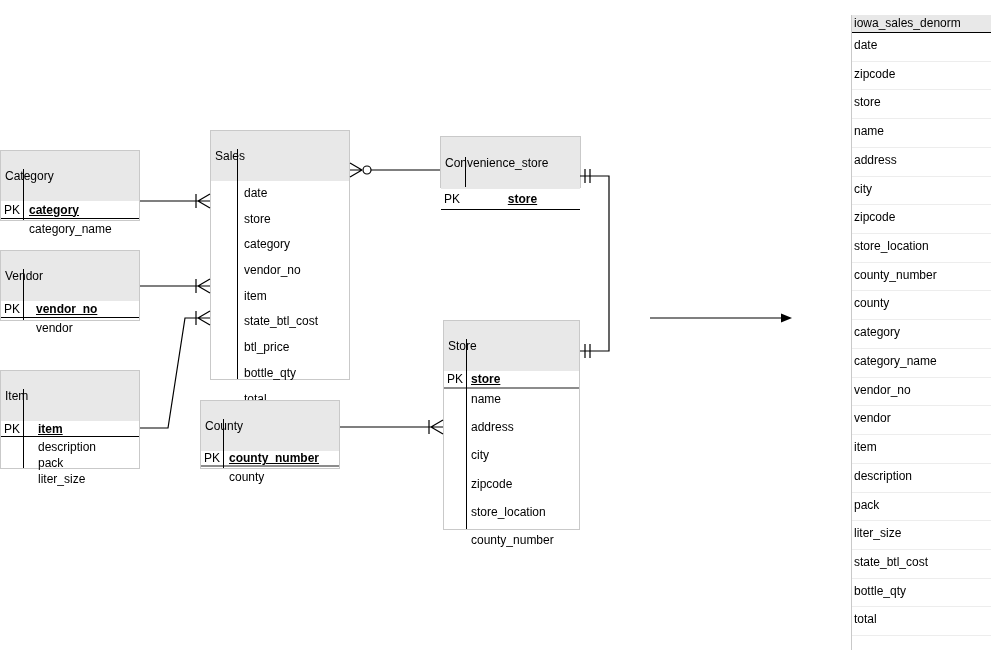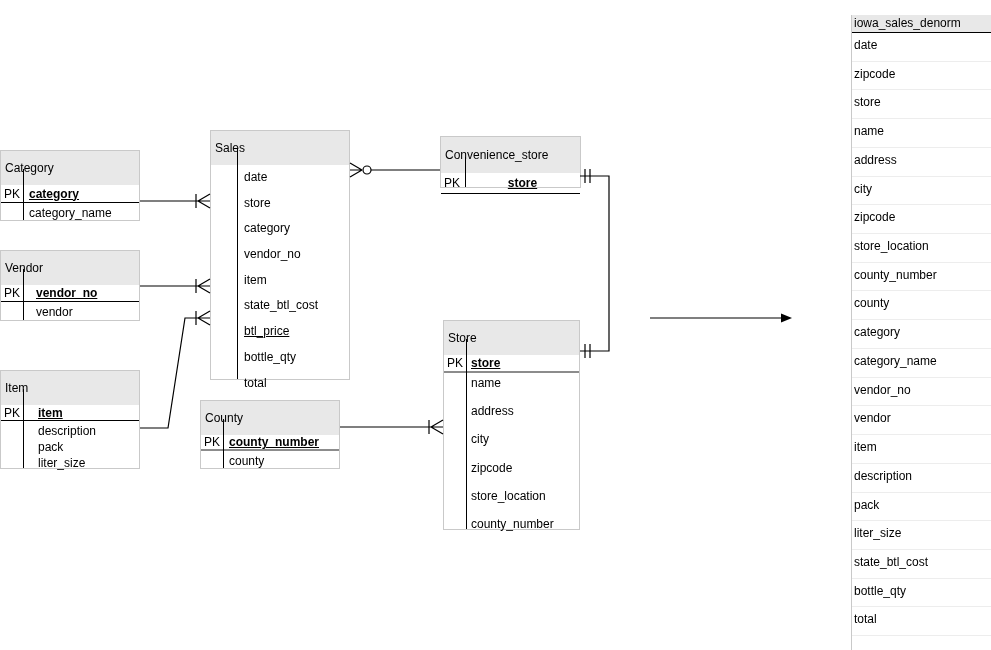--- a/index.html
+++ b/index.html
@@ -3,21 +3,21 @@
 <meta charset="utf-8">
 <style>
   html,body{margin:0;padding:0;background:#fff;}
   .canvas{
     position:relative;width:991px;height:650px;background:#ffffff;
     font-family:"Liberation Sans",sans-serif;font-size:12px;color:#000;
     overflow:hidden;
   }
   svg.rels{position:absolute;left:0;top:0;pointer-events:none;}
   .entity{position:absolute;border:1px solid #c9c9c9;background:#fff;box-sizing:border-box;}
-  .ehead{background:#e8e8e8;height:18px;line-height:18px;padding:8px 4px;white-space:nowrap;overflow:hidden;}
+  .ehead{background:#e8e8e8;height:18px;line-height:18px;padding:16px 4px;white-space:nowrap;overflow:hidden;}
   .pkrow{position:relative;display:flex;align-items:center;box-sizing:border-box;}
   .pklabel{width:22px;padding-left:3px;box-sizing:border-box;flex:none;}
   .pkname{font-weight:bold;text-decoration:underline;white-space:nowrap;}
   .vsep{position:absolute;width:1px;background:#000;}
   .frow{line-height:13px;white-space:nowrap;box-sizing:border-box;}
   .blackdiv{border-bottom:1px solid #000;}
   .graydiv{border-bottom:2px solid #8c8c8c;}
   
   .panel{position:absolute;left:851px;top:15px;width:140px;height:650px;border-left:1px solid #c9c9c9;box-sizing:border-box;background:#fff;}
   .panel .ehead{height:17px;line-height:17px;padding:0 0 0 2px;border-bottom:1px solid #000;}
@@ -61,21 +61,21 @@
   </div>
 
   <div class="entity" style="left:210px;top:130px;width:140px;height:250px;">
     <div class="ehead">Sales</div>
     <div class="frow" style="height:25.7px;padding:6px 0 0 33px;">date</div>
     <div class="frow" style="height:25.7px;padding:6px 0 0 33px;">store</div>
     <div class="frow" style="height:25.7px;padding:6px 0 0 33px;">category</div>
     <div class="frow" style="height:25.7px;padding:6px 0 0 33px;">vendor_no</div>
     <div class="frow" style="height:25.7px;padding:6px 0 0 33px;">item</div>
     <div class="frow" style="height:25.7px;padding:6px 0 0 33px;">state_btl_cost</div>
-    <div class="frow" style="height:25.7px;padding:6px 0 0 33px;text-decoration:underline;">btl_price</div>
+    <div class="frow" style="height:25.7px;padding:6px 0 0 33px;">btl_price</div>
     <div class="frow" style="height:25.7px;padding:6px 0 0 33px;">bottle_qty</div>
     <div class="frow" style="height:25.7px;padding:6px 0 0 33px;">total</div>
     <div class="vsep" style="left:26px;top:18px;height:230px;"></div>
   </div>
 
   <div class="entity" style="left:200px;top:400px;width:140px;height:69px;">
     <div class="ehead">County</div>
     <div class="pkrow graydiv" style="height:16px;">
       <span class="pklabel">PK</span>
       <span class="pkname" style="margin-left:6px;">county_number</span>

